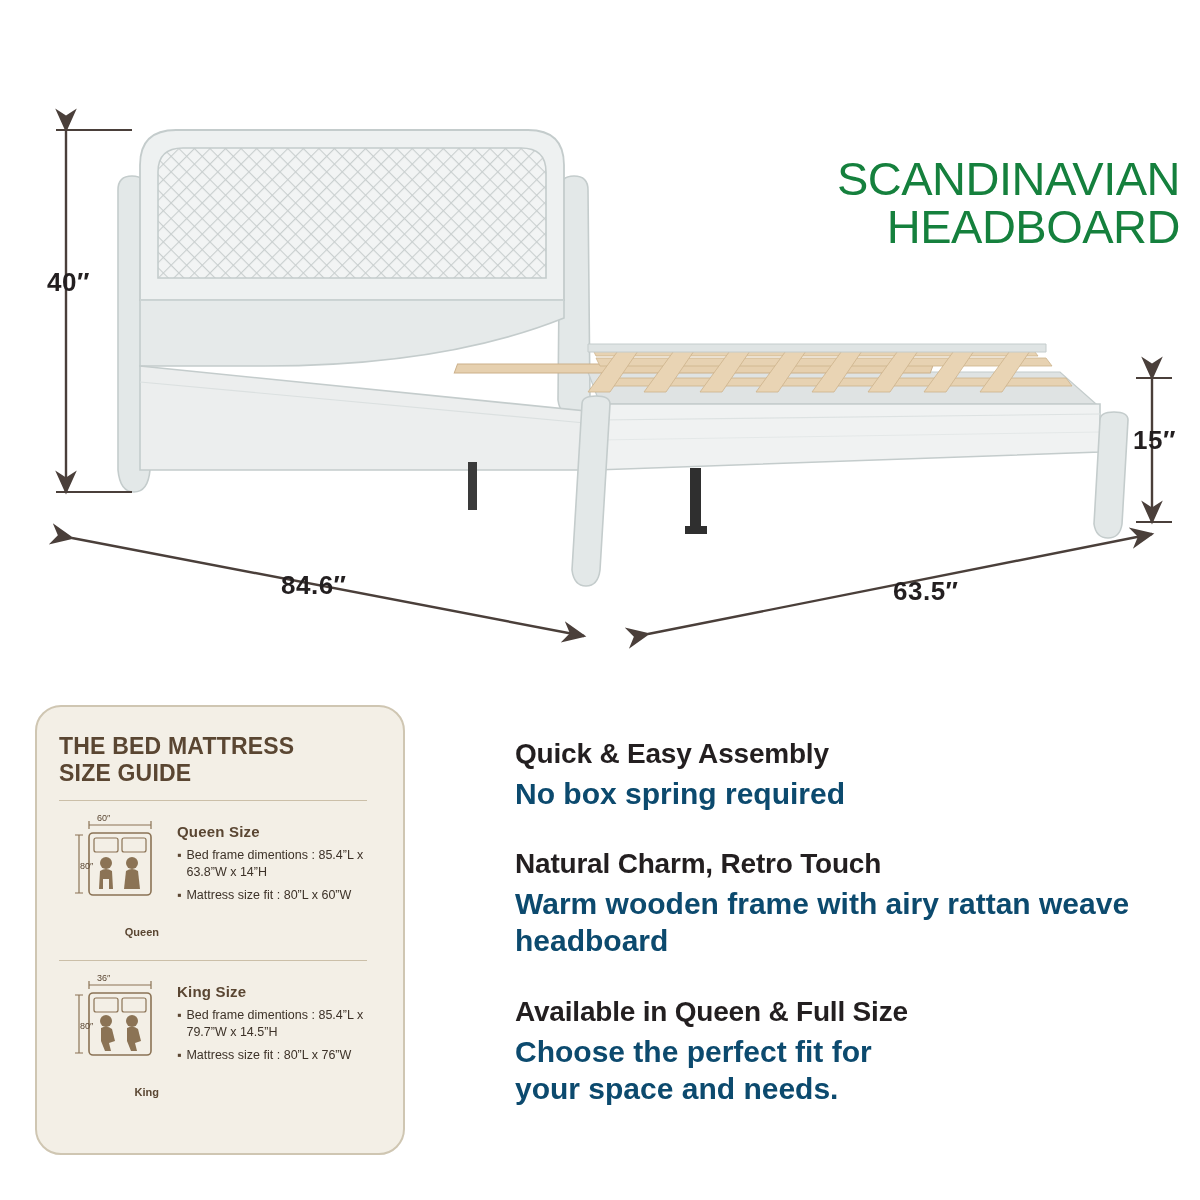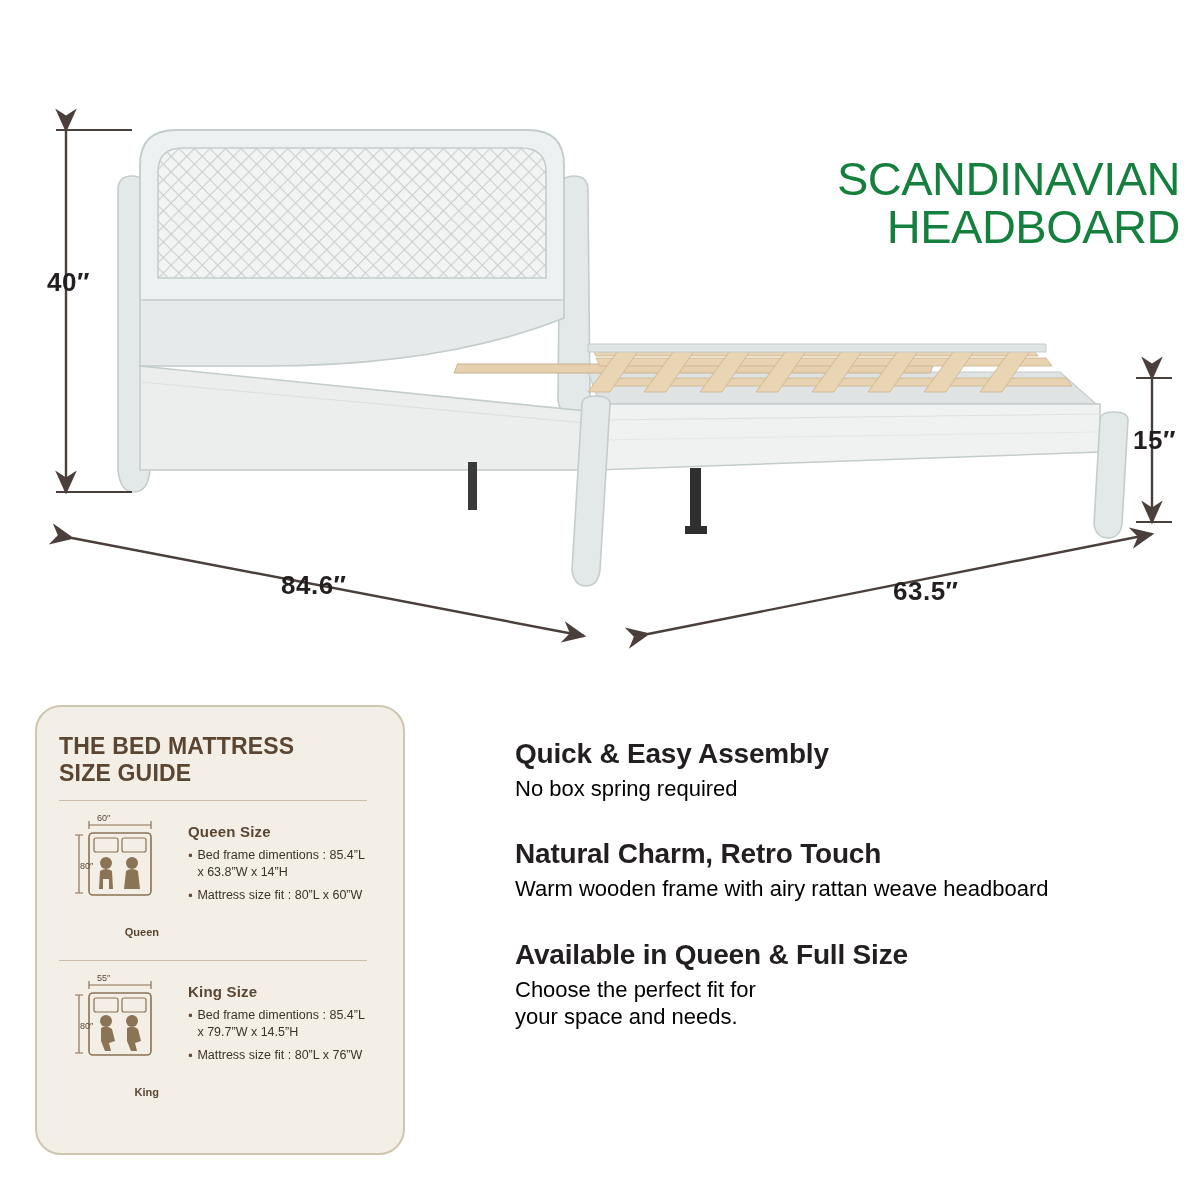--- a/index.html
+++ b/index.html
@@ -74,21 +74,21 @@
     line-height: 1.16;
     letter-spacing: 0.2px;
   }
   .guide-divider {
     height: 1px;
     background: #cbbfa8;
     margin: 14px 0 0 0;
   }
   .guide-row {
     display: flex;
-    gap: 14px;
+    gap: 3px;
     padding: 12px 0 8px 0;
     align-items: flex-start;
   }
   .guide-figure {
     width: 100px;
     flex: 0 0 100px;
     position: relative;
   }
   .guide-texts { flex: 1 1 auto; padding-top: 10px; margin-left: 15px; }
   .guide-size-name {
@@ -131,24 +131,24 @@
   }
   .feature { margin-bottom: 36px; }
   .feature-head {
     font-size: 28px;
     font-weight: bold;
     color: #231f20;
     letter-spacing: -0.2px;
     margin-bottom: 5px;
   }
   .feature-sub {
-    font-size: 22px;
-    color: #000000;
+    font-size: 30px;
+    color: #0c4a6e;
     line-height: 1.24;
-    font-weight: 400;
+    font-weight: 700;
   }
 </style>
 </head>
 <body>
 
 <svg id="bed-illustration" viewBox="0 0 1200 680" xmlns="http://www.w3.org/2000/svg">
   <defs>
     <pattern id="rattan" width="11" height="11" patternUnits="userSpaceOnUse" patternTransform="rotate(45)">
       <rect width="11" height="11" fill="#f2f4f4"></rect>
       <path d="M0 0 L0 11" stroke="#c9cfcf" stroke-width="2.2"></path>
@@ -269,21 +269,21 @@
         <span class="bdot">▪</span>
         <span>Mattress size fit : 80”L x 60”W</span>
       </div>
     </div>
   </div>
 
   <div class="guide-divider"></div>
 
   <div class="guide-row">
     <div class="guide-figure">
-      <div class="fig-top-label">55″</div>
+      <div class="fig-top-label">36″</div>
       <div class="fig-left-label">80″</div>
       <svg width="100" height="90" viewBox="0 0 100 90">
         <line x1="30" y1="12" x2="92" y2="12" stroke="#8b7355" stroke-width="1.2"></line>
         <path d="M30 8 L30 16 M92 8 L92 16" stroke="#8b7355" stroke-width="1.2"></path>
         <line x1="20" y1="22" x2="20" y2="80" stroke="#8b7355" stroke-width="1.2"></line>
         <path d="M16 22 L24 22 M16 80 L24 80" stroke="#8b7355" stroke-width="1.2"></path>
         <rect x="30" y="20" width="62" height="62" rx="4" fill="none" stroke="#8b7355" stroke-width="1.6"></rect>
         <rect x="35" y="25" width="24" height="14" rx="2" fill="none" stroke="#8b7355" stroke-width="1.2"></rect>
         <rect x="63" y="25" width="24" height="14" rx="2" fill="none" stroke="#8b7355" stroke-width="1.2"></rect>
         <circle cx="47" cy="48" r="6" fill="#8b7355"></circle>

